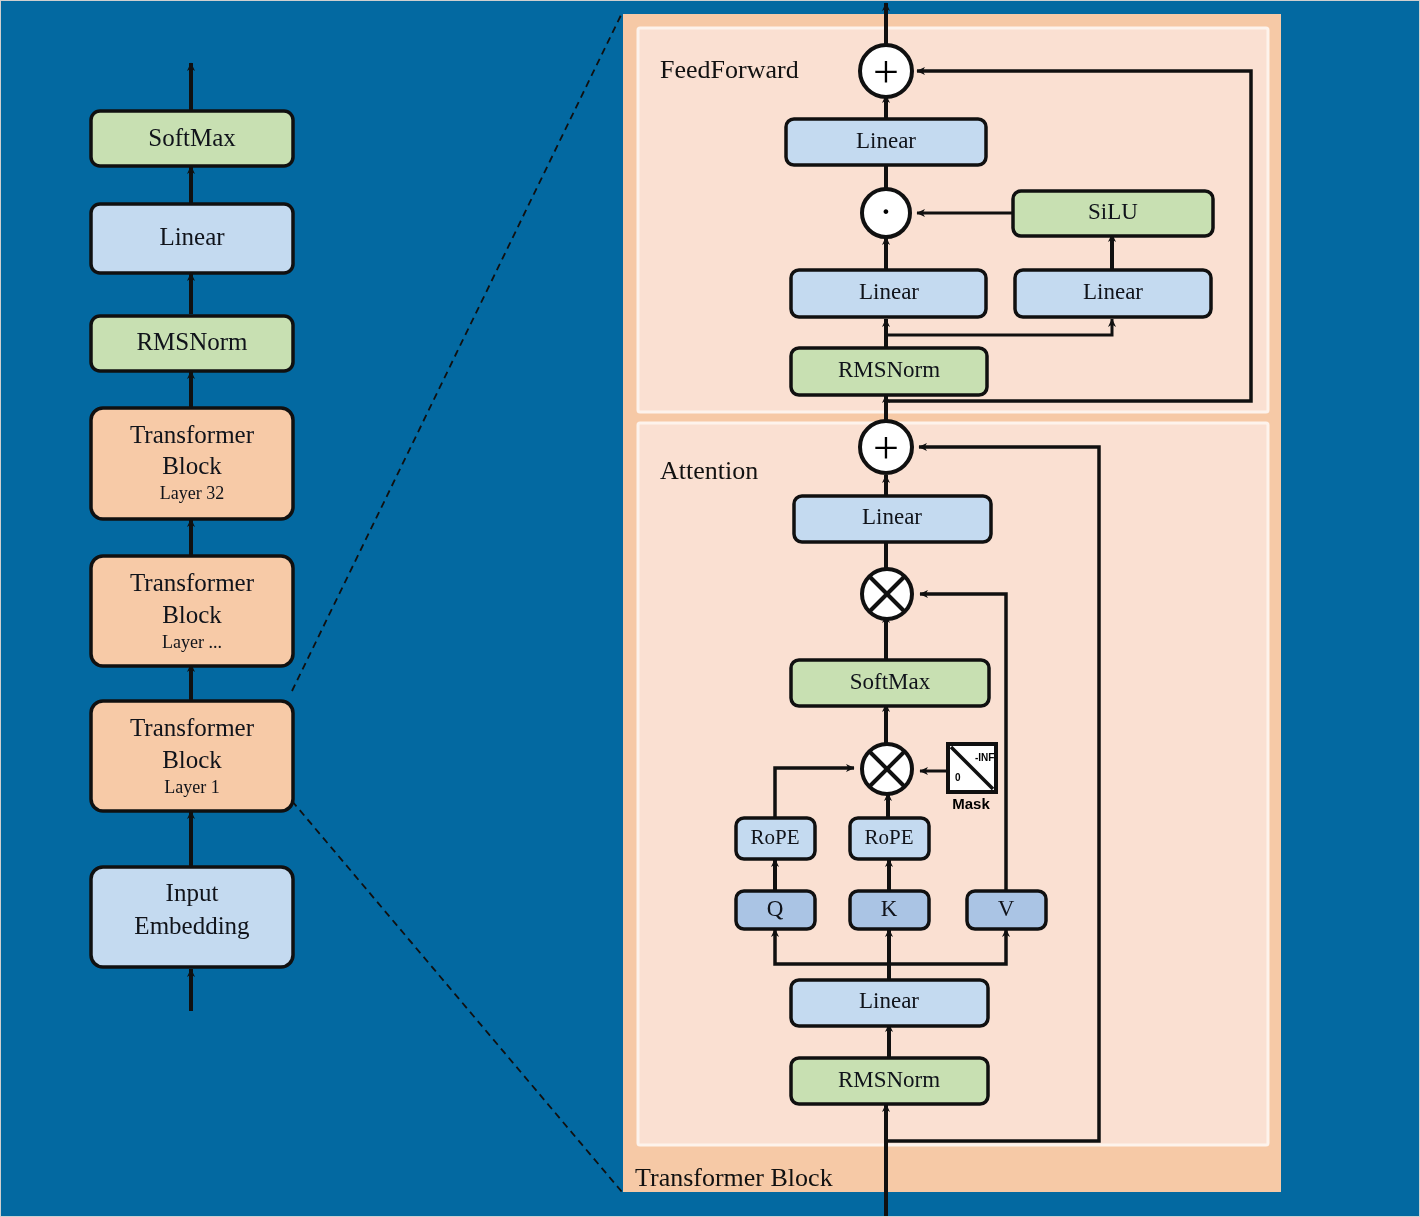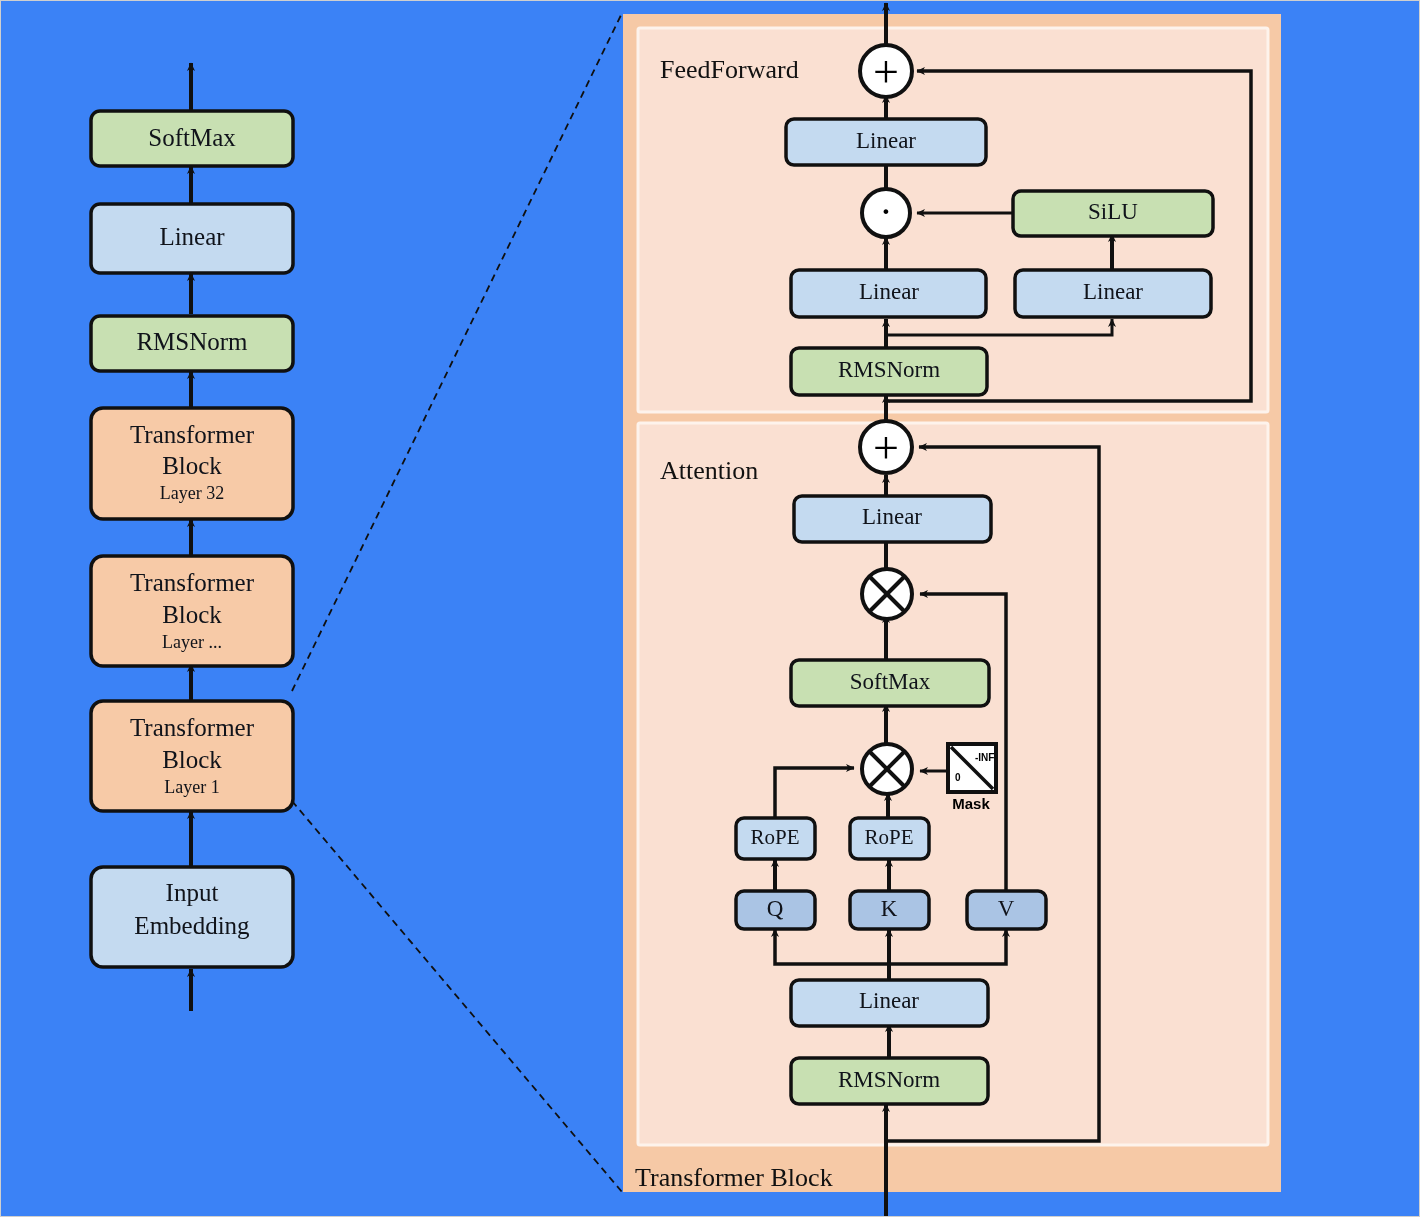--- a/index.html
+++ b/index.html
@@ -1,17 +1,17 @@
 <!DOCTYPE html>
 <html><head>
 <meta charset="utf-8">
 <style>
   html,body{margin:0;padding:0;background:#ffffff;}
   body{font-family:"Liberation Serif", serif;}
-  #page{position:relative;width:1420px;height:1217px;background:#3b82f6;
+  #page{position:relative;width:1420px;height:1217px;background:#0369a1;
         border:1px solid #cfcfcf;box-sizing:border-box;overflow:hidden;}
   svg{position:absolute;left:0;top:0;}
   .node-label{font-family:"Liberation Serif", serif;fill:#10131a;text-anchor:middle;dominant-baseline:middle;}
   .node-label.sz-lg{font-size:25px;}
   .node-label.sz-md{font-size:23px;}
   .node-label.sz-sm{font-size:18px;}
   .sect-label{font-family:"Liberation Serif", serif;fill:#111;font-size:26px;text-anchor:start;dominant-baseline:middle;}
   .mask-label{font-family:"Liberation Sans", sans-serif;fill:#000;font-size:15px;text-anchor:middle;dominant-baseline:middle;font-weight:600;}
   .mask-cell{font-family:"Liberation Sans", sans-serif;fill:#000;font-size:10px;dominant-baseline:middle;font-weight:600;}
   .op-glyph{font-family:"Liberation Serif", serif;fill:#000;text-anchor:middle;dominant-baseline:central;}

